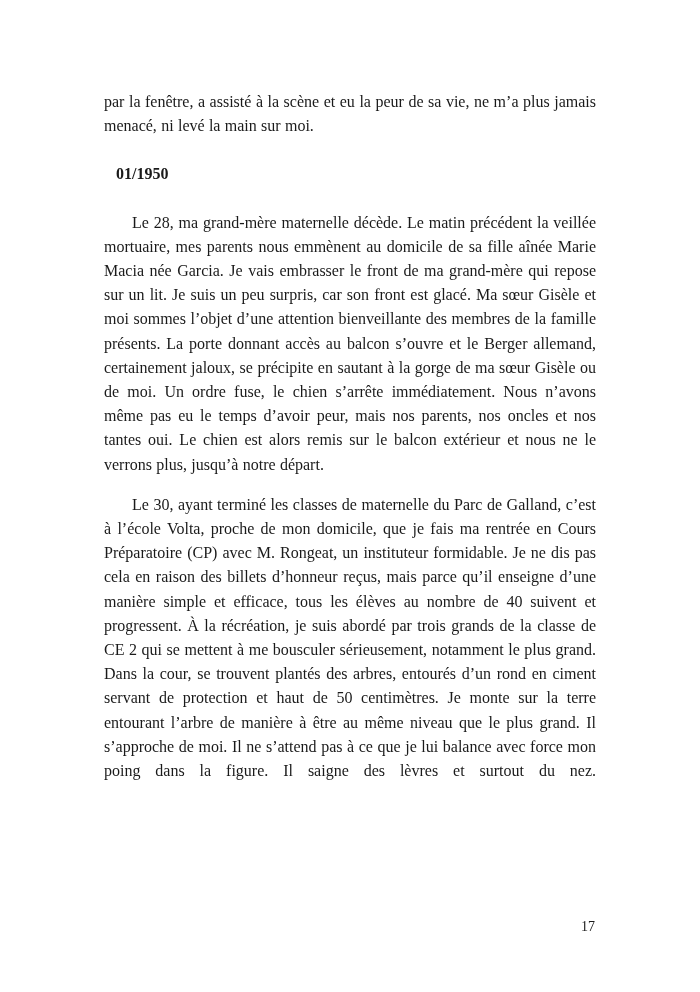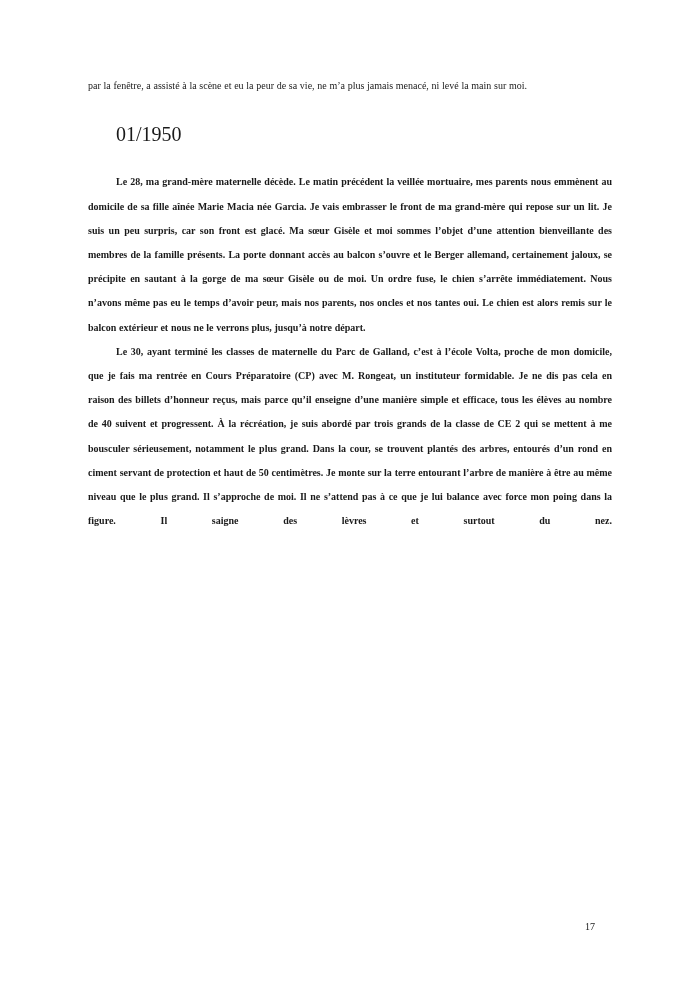--- a/index.html
+++ b/index.html
@@ -17,46 +17,45 @@
     color: #1a1a1a;
     overflow: hidden;
   }
   .content {
     position: absolute;
     top: 74px;
     left: 88px;
     width: 524px;
   }
   .para {
-    margin: 0;
-    font-size: 10px;
+    margin: 16px;
+    font-size: 16px;
     line-height: 24.2px;
     text-align: justify;
     word-spacing: 0.02em;
   }
   .para.indent {
     text-indent: 28px;
-    font-weight: bold;
   }
   .para.justify-last {
     text-align-last: justify;
   }
   .heading {
     margin: 24px 0 24px 0;
     padding-left: 28px;
-    font-size: 20px;
+    font-size: 16px;
     line-height: 24.2px;
-    font-weight: normal;
+    font-weight: bold;
     text-align: left;
   }
   .page-number {
     position: absolute;
     right: 105px;
     bottom: 56px;
-    font-size: 10px;
+    font-size: 14px;
     line-height: 18px;
     color: #1a1a1a;
   }
 </style>
 </head>
 <body>
 
 <div class="page">
   <div class="content">
     <p class="para">par la fenêtre, a assisté à la scène et eu la peur de sa vie, ne m’a plus jamais menacé, ni levé la main sur moi.</p>

